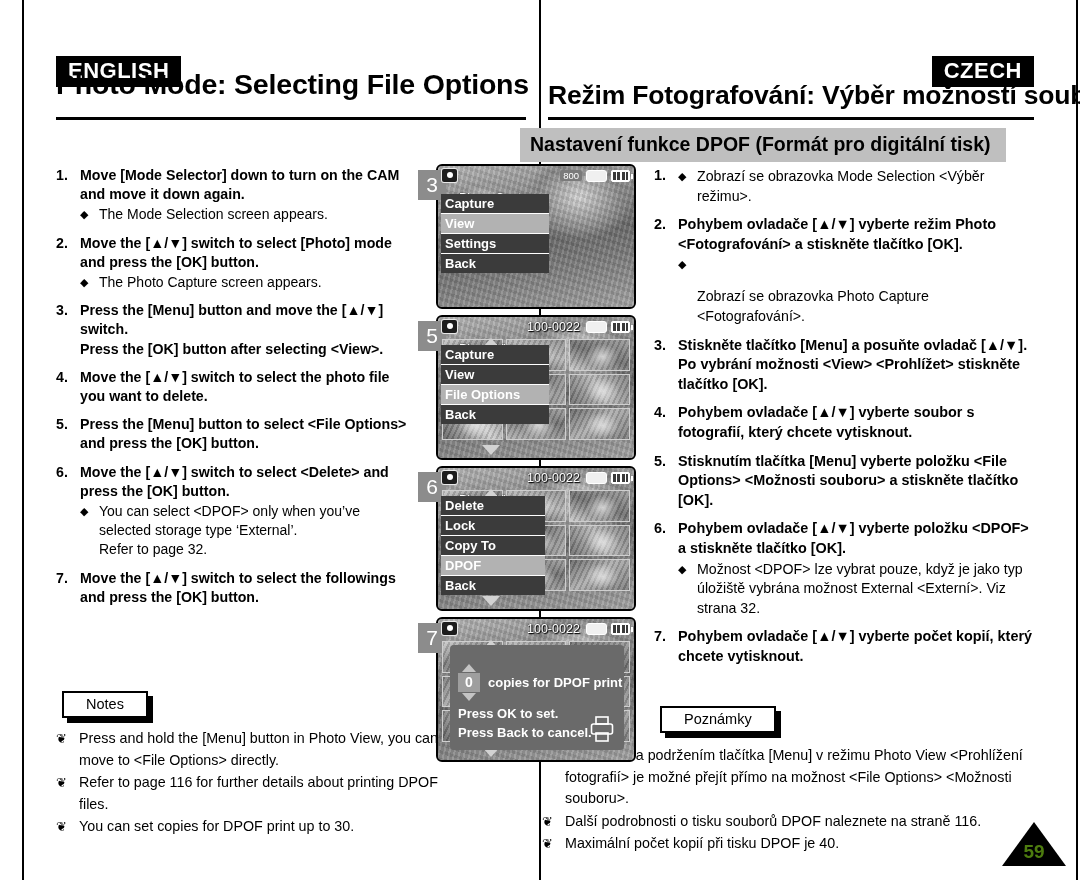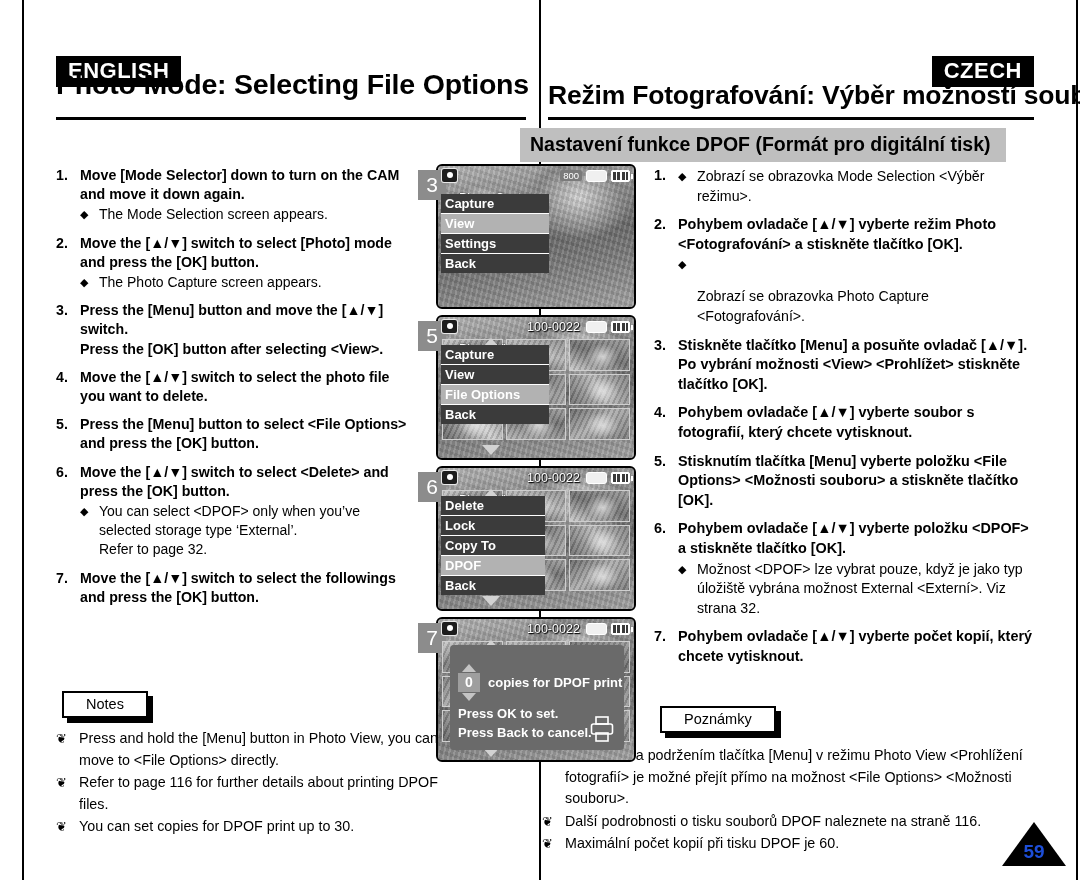--- a/index.html
+++ b/index.html
@@ -375,21 +375,21 @@
     width: 0; height: 0;
     border-left: 32px solid transparent;
     border-right: 32px solid transparent;
     border-bottom: 44px solid #000;
   }
   .page-number span {
     position: absolute;
     left: -14px; top: 19px;
     width: 28px;
     text-align: center;
-    color: #1d4ed8;
+    color: #4d7c0f;
     font-size: 19px;
     font-weight: bold;
   }
 </style>
 </head>
 <body>
 
 <div class="page">
 
   <div class="page-edge-left"></div>
@@ -545,21 +545,21 @@
       <div class="note-item">
         <div class="note-mark">❦</div>
         <div class="note-text">Stisknutím a podržením tlačítka [Menu] v režimu Photo View &lt;Prohlížení fotografií&gt; je možné přejít přímo na možnost &lt;File Options&gt; &lt;Možnosti souboru&gt;.</div>
       </div>
       <div class="note-item">
         <div class="note-mark">❦</div>
         <div class="note-text">Další podrobnosti o tisku souborů DPOF naleznete na straně 116.</div>
       </div>
       <div class="note-item">
         <div class="note-mark">❦</div>
-        <div class="note-text">Maximální počet kopií při tisku DPOF je 60.</div>
+        <div class="note-text">Maximální počet kopií při tisku DPOF je 40.</div>
       </div>
     </div>
 
   <div class="screens" id="screens">
       <div class="screen-wrap">
         <div class="step-badge">3</div>
         <div class="lcd">
           <div class="lcd-bg"></div>
           <div class="lcd-osd">
             <div class="osd-camicon"></div>

